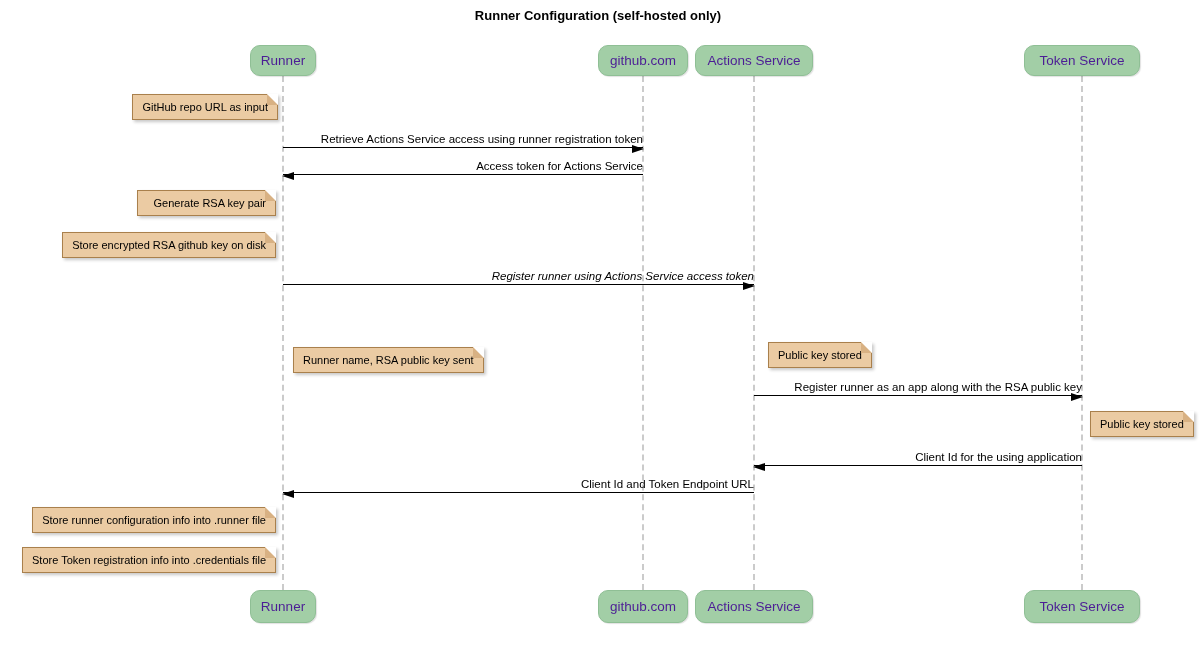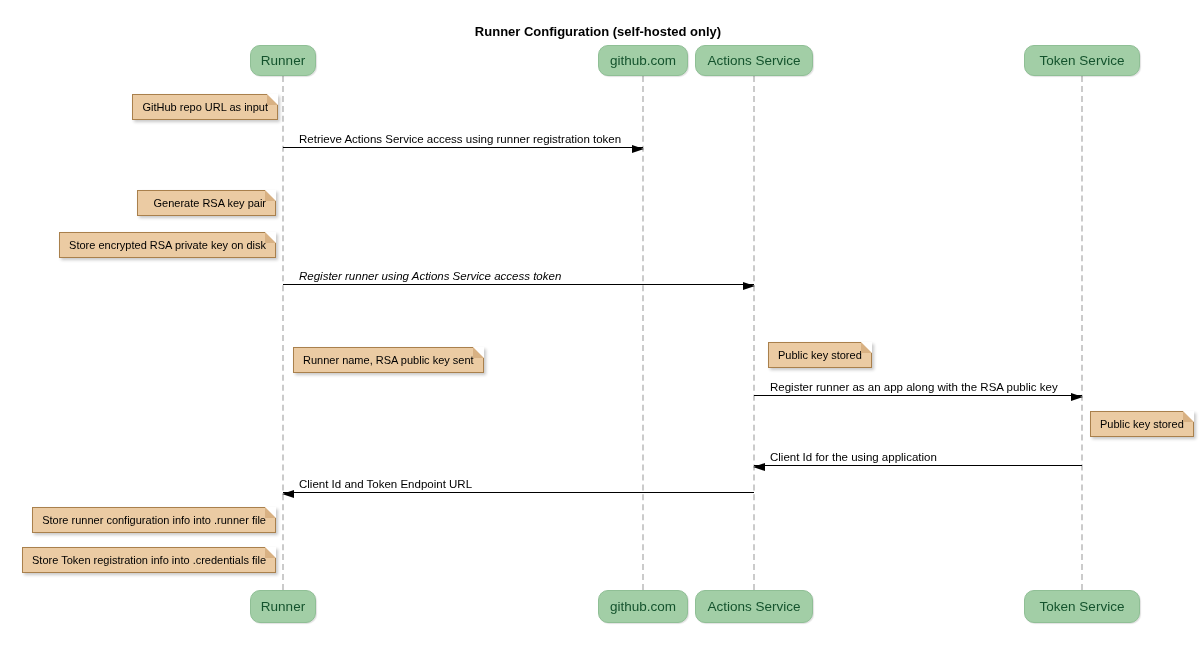--- a/index.html
+++ b/index.html
@@ -5,35 +5,35 @@
   html,body{margin:0;padding:0;}
   body{
     width:1200px;height:647px;background:#ffffff;
     font-family:"Liberation Sans", sans-serif;
     position:relative;overflow:hidden;
   }
   #diagram{position:absolute;inset:0;}
 
   .title{
     position:absolute;top:8px;left:0;width:1196px;
-    text-align:center;font-size:13px;font-weight:bold;color:#000;margin-top:16px;
+    text-align:center;font-size:13px;font-weight:bold;color:#000;
   }
 
   .lifeline{
     position:absolute;width:0;
     border-left:2px dashed var(--lifeline,#cbcbcb);
   }
 
   .participant{
     position:absolute;
     background:var(--participant-fill,#a2cea6);
     border:1px solid var(--participant-border,#8fbf95);
     border-radius:10px;
     display:flex;align-items:center;justify-content:center;
-    font-size:13.5px;color:#14532d;
+    font-size:13.5px;color:#4c1d95;
     box-shadow:1px 1px 1px rgba(0,0,0,0.12);
     box-sizing:border-box;
   }
 
   .note{
     position:absolute;
     background:var(--note-fill,#ebcba3);
     border:1px solid var(--note-border,#a9804c);
     padding:5px 9px;
     font-size:11px;line-height:14px;color:#000;
@@ -42,21 +42,21 @@
   }
   .note::after{
     content:"";position:absolute;top:-1px;right:-1px;
     border-style:solid;border-width:0 11px 11px 0;
     border-color:#ffffff #ffffff var(--note-fold,#d8b183) var(--note-fold,#d8b183);
   }
 
   .message{position:absolute;height:18px;}
   .msg-label{
     position:absolute;bottom:3px;left:16px;right:0;
-    text-align:left;font-size:11.5px;color:#000;white-space:nowrap;margin-top:25px;
+    text-align:right;font-size:11.5px;color:#000;white-space:nowrap;margin-top:25px;
   }
   .msg-line{
     position:absolute;bottom:0;left:0;right:0;height:0;
     border-top:1.5px solid var(--arrow,#000);
   }
   .arrow{position:absolute;width:0;height:0;border-style:solid;}
   .arrow.right{
     right:-1px;bottom:-5px;
     border-width:4.5px 0 4.5px 12px;
     border-color:transparent transparent transparent var(--arrow,#000);
@@ -100,33 +100,38 @@
     </div>
   <div class="participant" style="left:695px;top:590px;width:118px;height:33px;">
       <span>Actions Service</span>
     </div>
   <div class="participant" style="left:1024px;top:590px;width:116px;height:33px;">
       <span>Token Service</span>
     </div>
 
   <div class="note" style="right:922px;top:94px;">GitHub repo URL as input</div>
   <div class="note" style="right:924px;top:190px;padding-left:15px;">Generate RSA key pair</div>
-  <div class="note" style="right:924px;top:232px;">Store encrypted RSA private key on disk</div>
+  <div class="note" style="right:924px;top:232px;">Store encrypted RSA github key on disk</div>
   <div class="note" style="left:293px;top:299px;margin-top:48px;">Runner name, RSA public key sent</div>
   <div class="note" style="left:768px;top:342px;">Public key stored</div>
   <div class="note" style="left:1090px;top:411px;">Public key stored</div>
   <div class="note" style="right:924px;top:547px;">Store Token registration info into .credentials file</div>
   <div class="note" style="right:924px;top:507px;">Store runner configuration info into .runner file</div>
 
   <div class="message" style="left:283px;top:130px;width:360px;">
     <div class="msg-label">Retrieve Actions Service access using runner registration token</div>
     <div class="msg-line"></div>
     <div class="arrow right"></div>
   </div>
 
+  <div class="message" style="left:283px;top:157px;width:360px;">
+    <div class="msg-label">Access token for Actions Service</div>
+    <div class="msg-line"></div>
+    <div class="arrow left"></div>
+  </div>
 
   <div class="message" style="left:283px;top:267px;width:471px;font-style:italic;">
     <div class="msg-label">Register runner using Actions Service access token</div>
     <div class="msg-line"></div>
     <div class="arrow right"></div>
   </div>
 
   <div class="message" style="left:754px;top:378px;width:328px;">
     <div class="msg-label">Register runner as an app along with the RSA public key</div>
     <div class="msg-line"></div>

